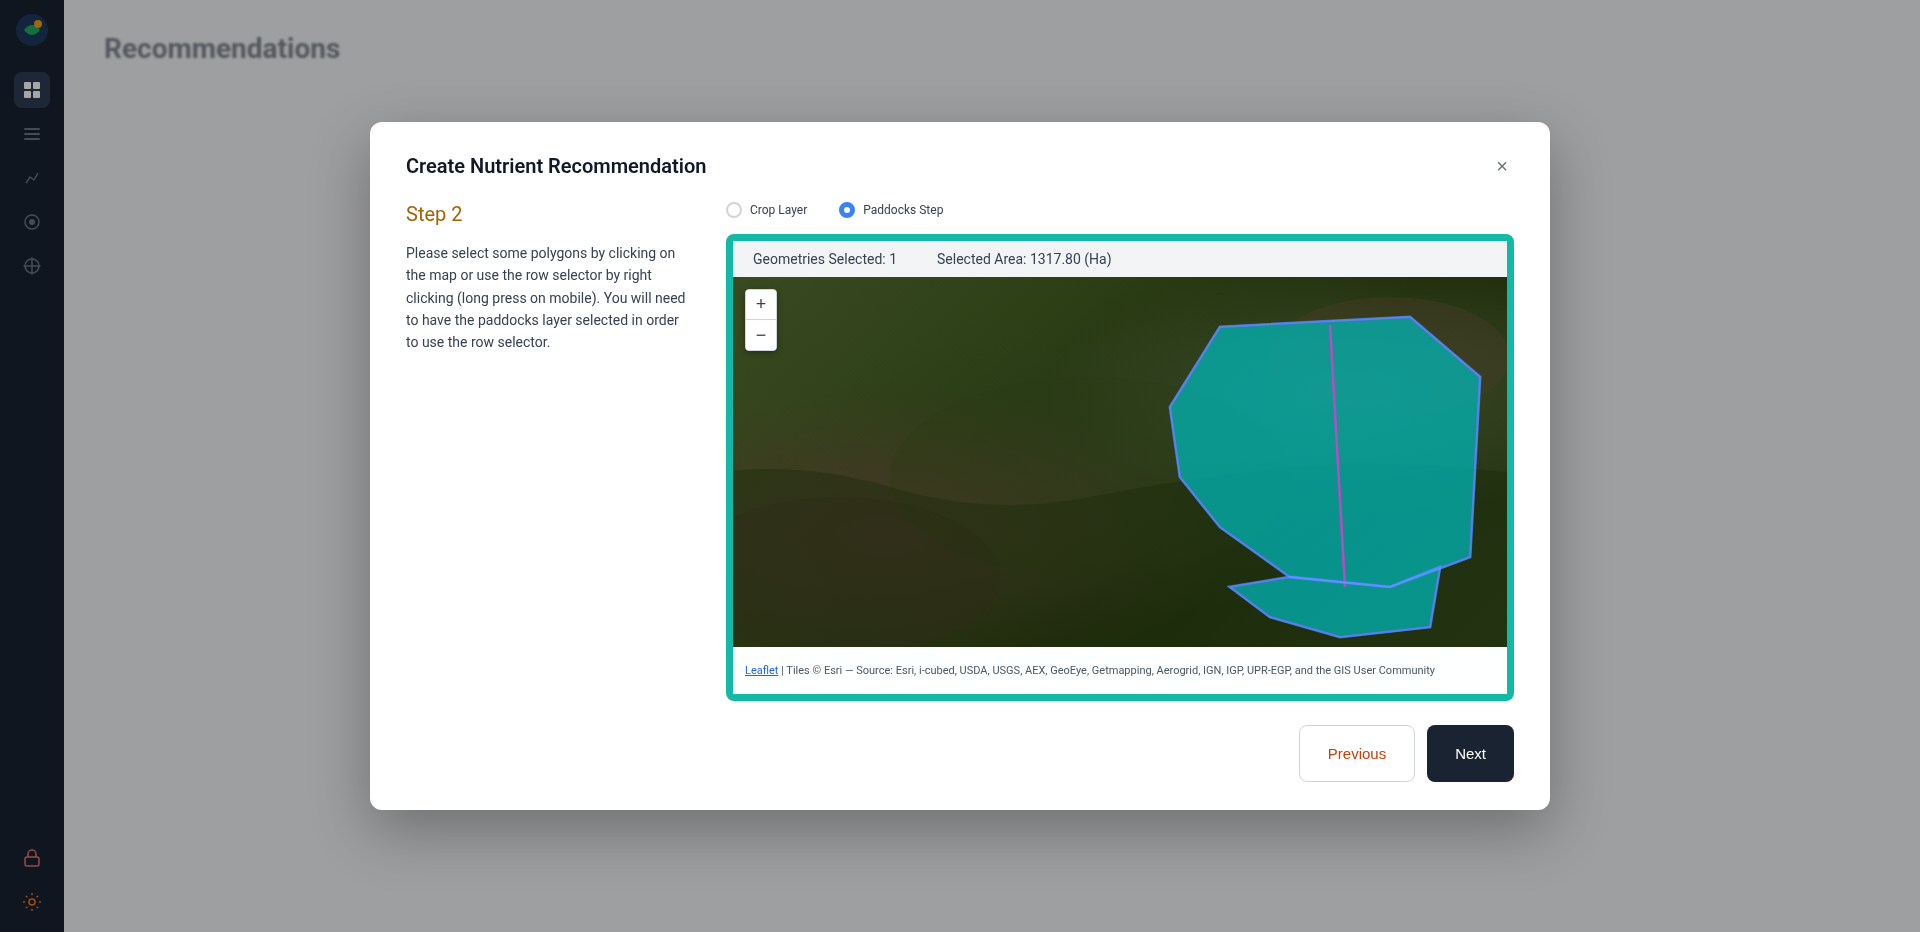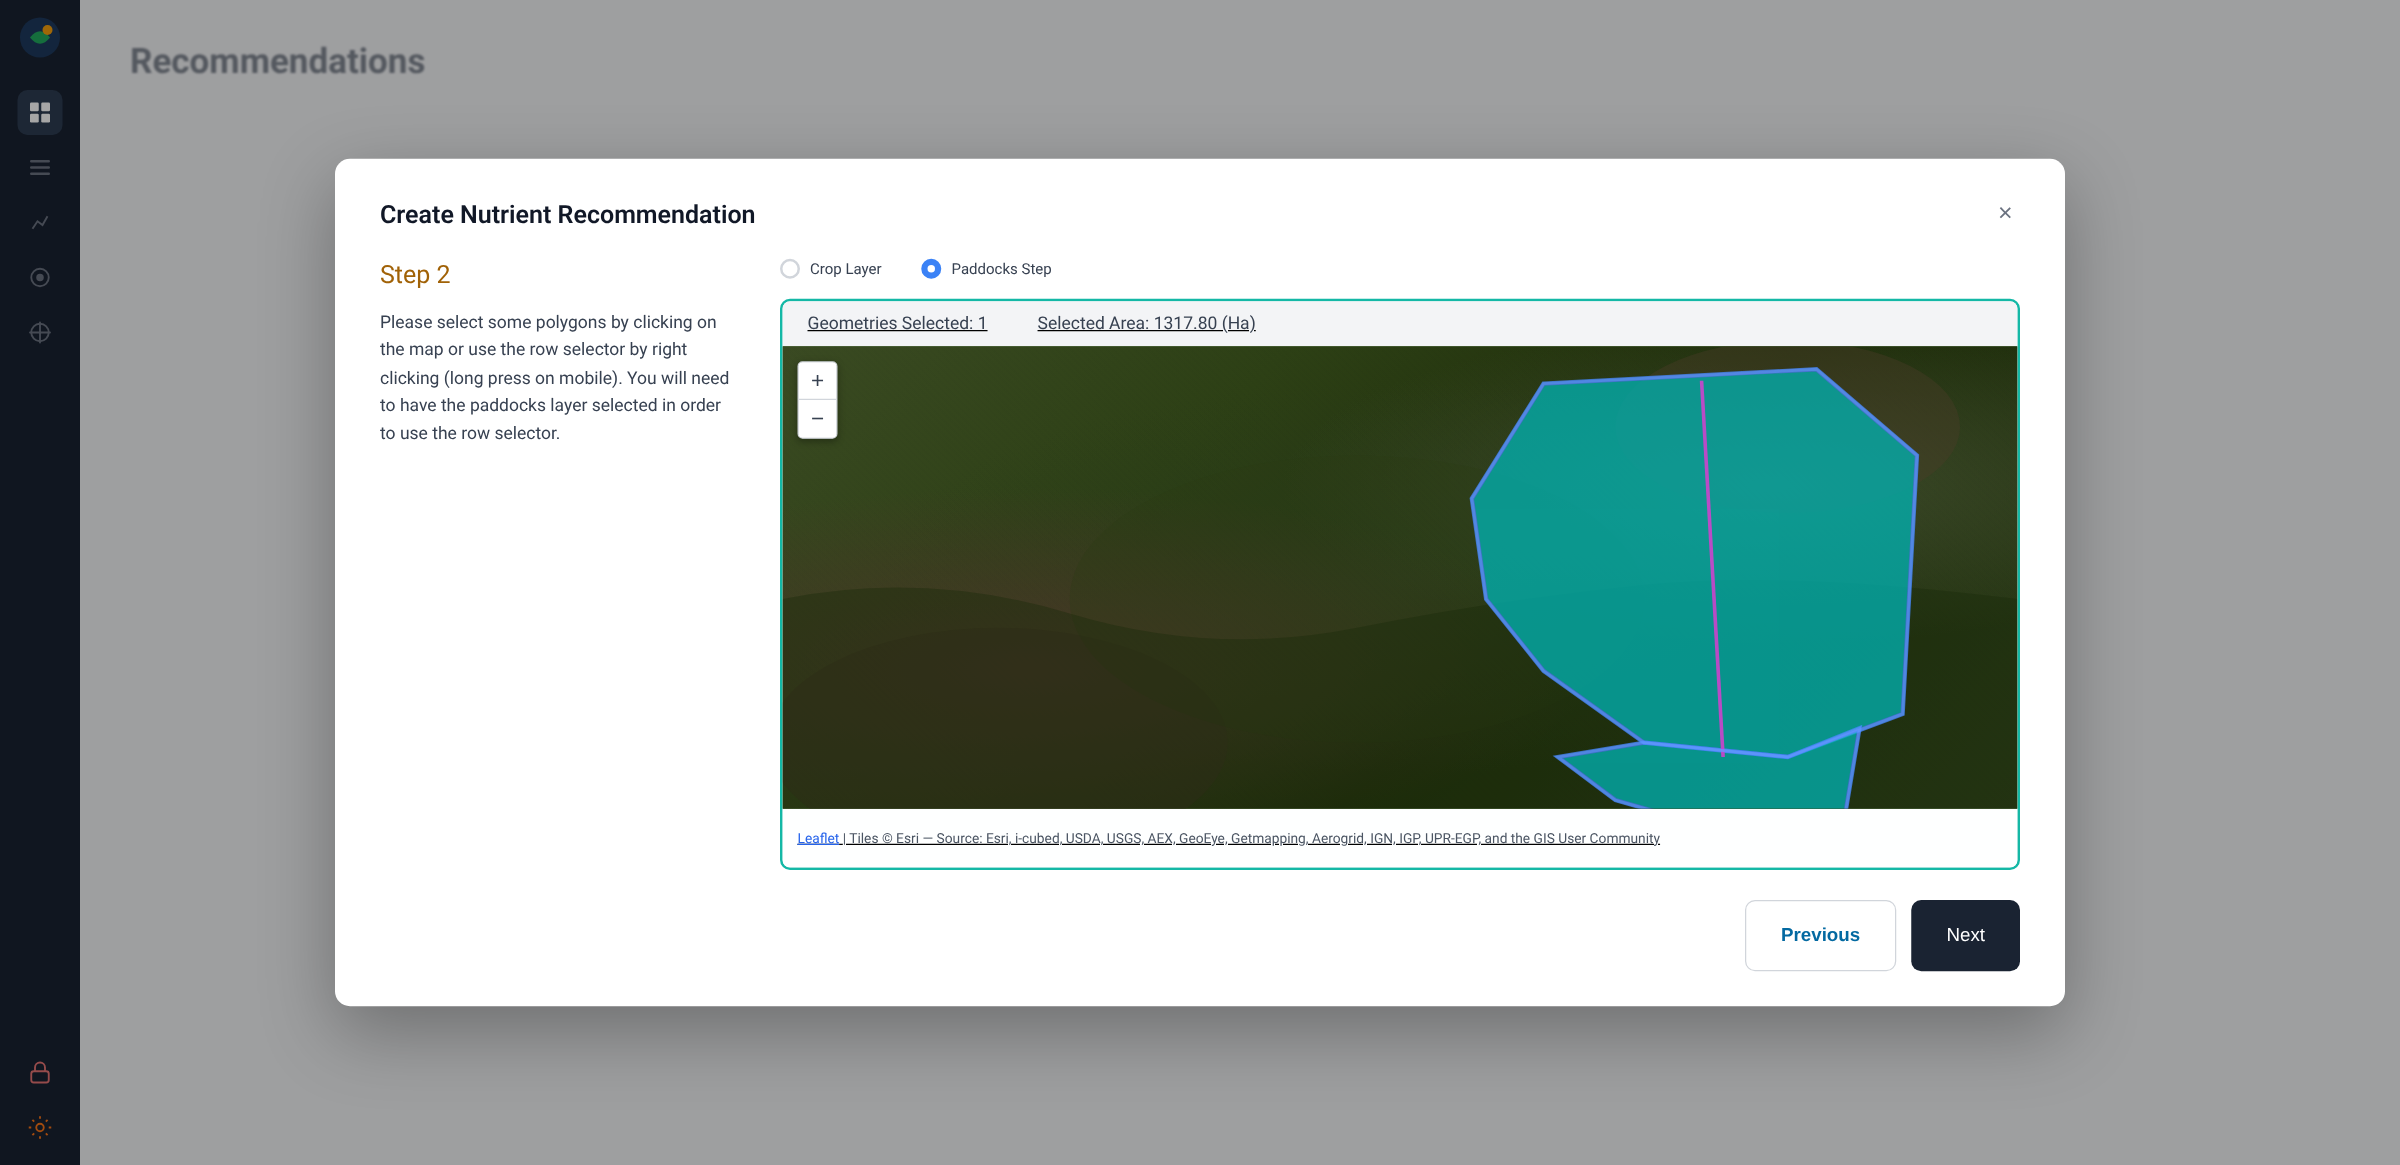--- a/index.html
+++ b/index.html
@@ -85,21 +85,21 @@
       display: flex;
       align-items: center;
       justify-content: center;
       z-index: 100;
     }
 
     
     .modal {
       background: #fff;
       border-radius: 12px;
-      width: 1384px;
+      width: 1180px;
       max-height: 860px;
       padding: 32px 36px 28px;
       position: relative;
       box-shadow: 0 20px 60px rgba(0,0,0,0.3);
     }
 
     .modal-header {
       display: flex;
       justify-content: space-between;
       align-items: flex-start;
@@ -196,22 +196,21 @@
     .radio-label {
       font-size: 12px;
       color: #374151;
     }
 
     
     .map-wrapper {
       background: #f9fafb;
       border-radius: 8px;
       overflow: hidden;
-      border: 2px solid #14b8a6;
-      text-decoration: underline;
+      border: 7px solid #14b8a6;
     }
 
     .map-stats-bar {
       background: #f3f4f6;
       padding: 10px 20px;
       display: flex;
       gap: 40px;
       align-items: center;
       font-size: 14px;
       color: #374151;
@@ -301,24 +300,24 @@
       display: flex;
       justify-content: flex-end;
       gap: 12px;
       margin-top: 24px;
     }
 
     .btn-previous {
       padding: 16px 28px;
       border: 1px solid #d1d5db;
       background: #fff;
-      color: #0369a1;
+      color: #c2410c;
       border-radius: 8px;
       font-size: 15px;
-      font-weight: 700;
+      font-weight: 400;
       cursor: pointer;
     }
 
     .btn-next {
       padding: 20px 28px;
       border: none;
       background: #1a2332;
       color: #fff;
       border-radius: 8px;
       font-size: 15px;

